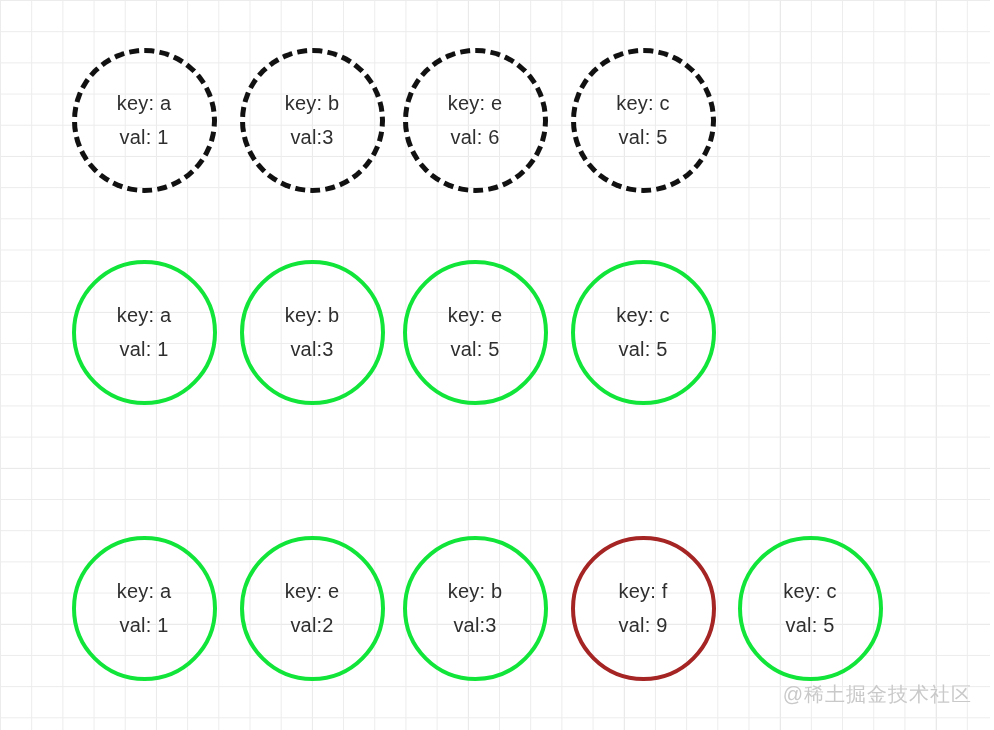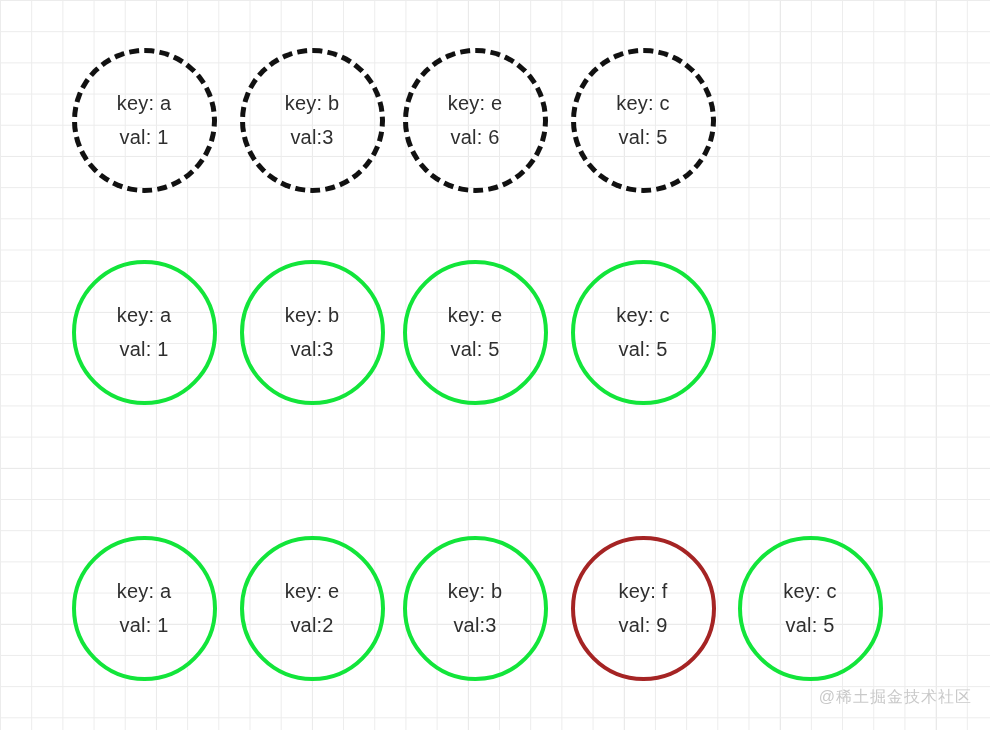--- a/index.html
+++ b/index.html
@@ -59,21 +59,21 @@
   }
   .node.solid-red {
     border: 4px solid #a52424;
   }
 
   
   #watermark {
     position: absolute;
     right: 18px;
     bottom: 22px;
-    font-size: 16px;
+    font-size: 20px;
     color: #c9c9c9;
     letter-spacing: 1px;
     user-select: none;
     white-space: nowrap;
   }
 </style>
 </head>
 <body>
 
 <div id="canvas">

